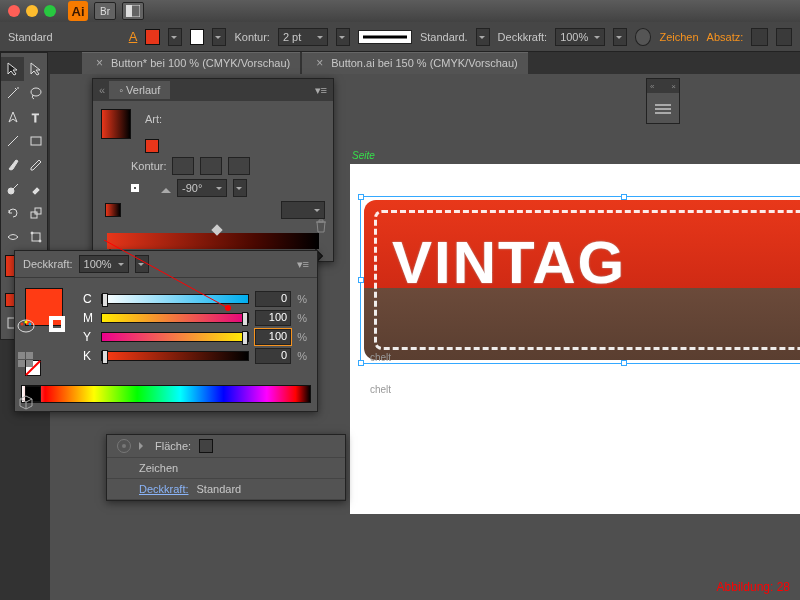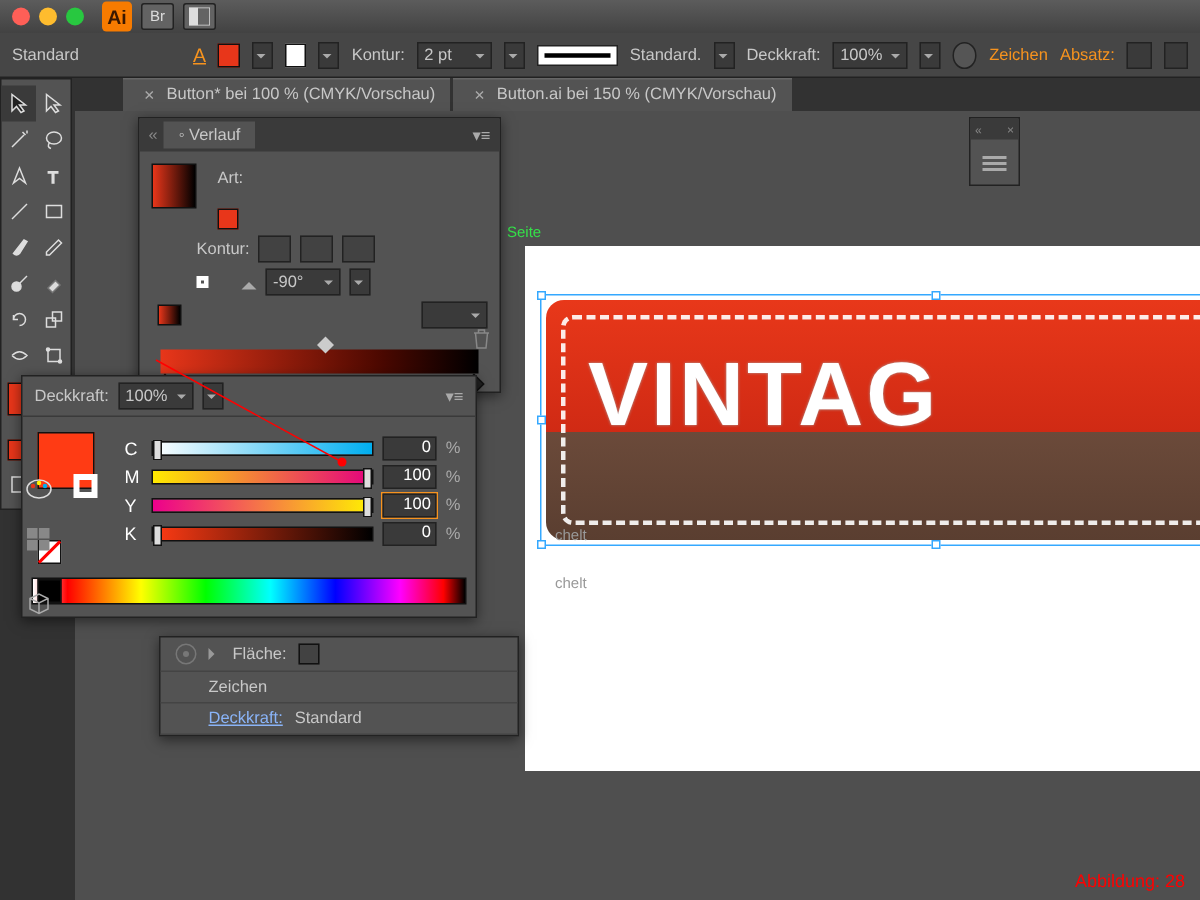--- a/index.html
+++ b/index.html
@@ -34,21 +34,21 @@
 .tool{width:24px;height:24px;display:flex;align-items:center;justify-content:center;position:relative;}
 .tool.sel-tool{background:#3a3a3a;}
 .tool svg{fill:#ddd;stroke:#ddd;}
 .fillstroke{margin:6px 4px;position:relative;height:32px;}
 .fs-fill{position:absolute;width:22px;height:22px;background:#e8361a;border:1px solid #111;left:0;top:0;}
 .fs-stroke{position:absolute;width:22px;height:22px;border:4px solid #fff;left:12px;top:10px;}
 .mini-sw{display:flex;gap:1px;margin:0 4px;}
 .mini-sw div{width:14px;height:14px;border:1px solid #111;}
 .canvas-wrap{position:absolute;left:50px;top:74px;right:0;bottom:0;background:#4f4f4f;}
 .canvas{position:absolute;left:300px;top:90px;width:500px;height:350px;background:#fff;}
-.seite{position:absolute;left:288px;top:76px;color:#35e04a;font-size:10px;}
+.seite{position:absolute;left:302px;top:76px;color:#35e04a;font-size:10px;font-style:italic;}
 .vintage-box{position:absolute;left:14px;top:36px;width:520px;height:160px;background:linear-gradient(#e8381a 0%,#d02a14 55%,#6b4a3a 55%,#5a3e30 100%);border-radius:12px;overflow:hidden;}
 .vintage-box::before{content:"";position:absolute;left:10px;right:10px;top:10px;bottom:10px;border:3px dashed #fff;border-radius:8px;opacity:0.9;}
 .vintage-text{position:absolute;left:28px;top:28px;font-size:60px;font-weight:900;font-family:Arial,sans-serif;letter-spacing:2px;color:#fff;text-shadow:0 0 2px #aaa;white-space:nowrap;text-align:right;}
 .sel-outline{position:absolute;left:10px;top:32px;width:528px;height:168px;border:1px solid #34a8ff;}
 .sel-handle{position:absolute;width:6px;height:6px;background:#fff;border:1px solid #34a8ff;}
 .panel{position:absolute;background:#535353;border:1px solid #222;box-shadow:0 2px 8px rgba(0,0,0,0.5);}
 .panel-head{height:22px;background:#3a3a3a;display:flex;align-items:center;padding:0 6px;}
 .panel-tab{background:#535353;padding:3px 10px;font-size:10px;}
 .panel-menu{margin-left:auto;color:#aaa;}
 .grad-panel{left:92px;top:78px;width:242px;}
@@ -433,21 +433,21 @@
         <rect x="8" y="8" width="7" height="7" fill="#888"></rect>
       </svg>
     </div>
   <div style="margin-top:18px">
       <svg width="16" height="16">
         <path d="M2 5 L8 2 L14 5 L14 12 L8 15 L2 12 Z M2 5 L8 8 L14 5 M8 8 L8 15" fill="none" stroke="#aaa"></path>
       </svg>
     </div>
 </div>
 
-<div class="panel appear-panel" style="top:424px">
+<div class="panel appear-panel" style="top:434px">
   <div class="ap-row">
     <div class="ap-eye"></div>
     <div class="ap-tri"></div>
     <span>Fläche:</span>
     <div style="width:14px;height:14px;background:#424242;border:1px solid #111"></div>
   </div>
   <div class="ap-row">
     <span style="width:14px"></span>
     <span>Zeichen</span>
   </div>

